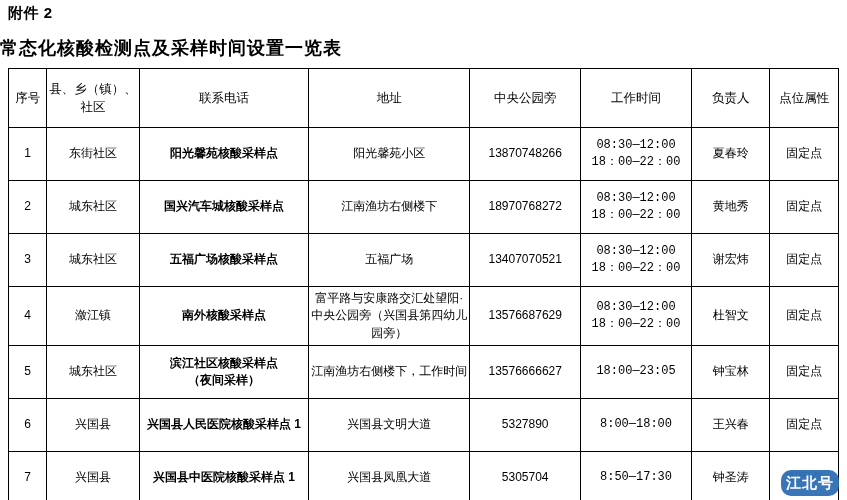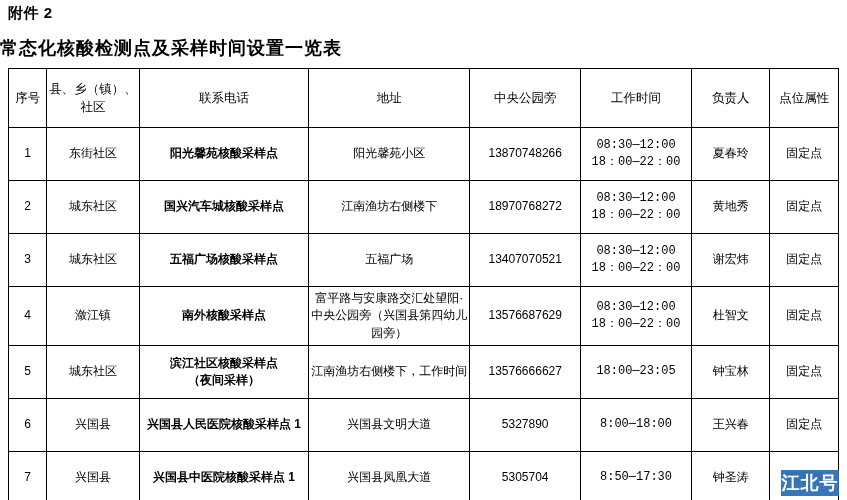--- a/index.html
+++ b/index.html
@@ -80,27 +80,27 @@
     font-weight: bold;
   }
   .watermark {
     position: absolute;
     right: 8px;
     bottom: 4px;
     width: 58px;
     height: 26px;
     background: #2f6fb5;
     color: #ffffff;
-    font-size: 18px;
+    font-size: 15px;
     font-weight: bold;
     display: flex;
     align-items: center;
     justify-content: center;
     letter-spacing: 1px;
-    border-radius: 0;
+    border-radius: 10px;
     opacity: 0.95;
   }
 </style>
 </head>
 <body>
 
 <div class="attachment-label">附件 2</div>
 
 <div class="doc-title">常态化核酸检测点及采样时间设置一览表</div>
 

